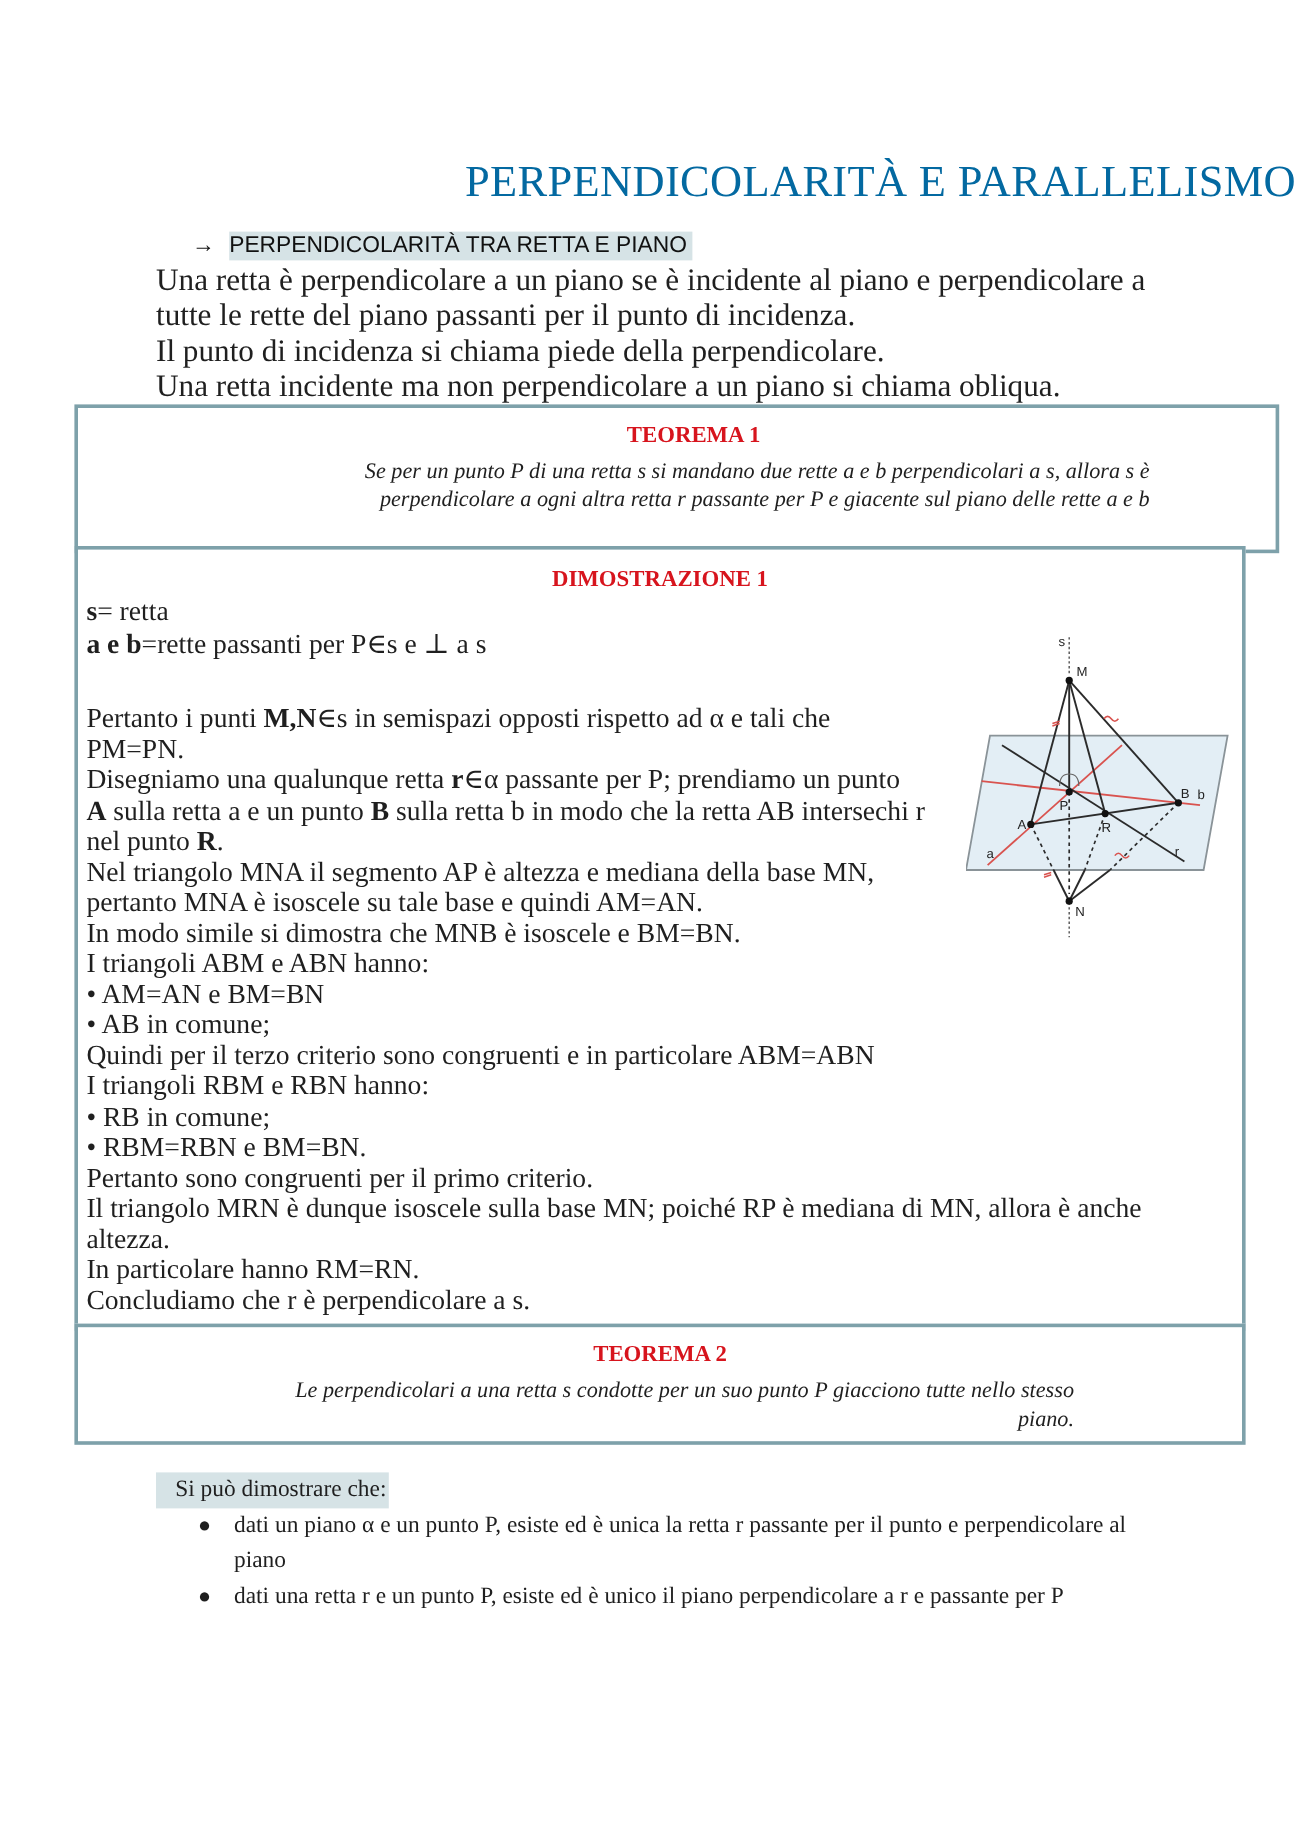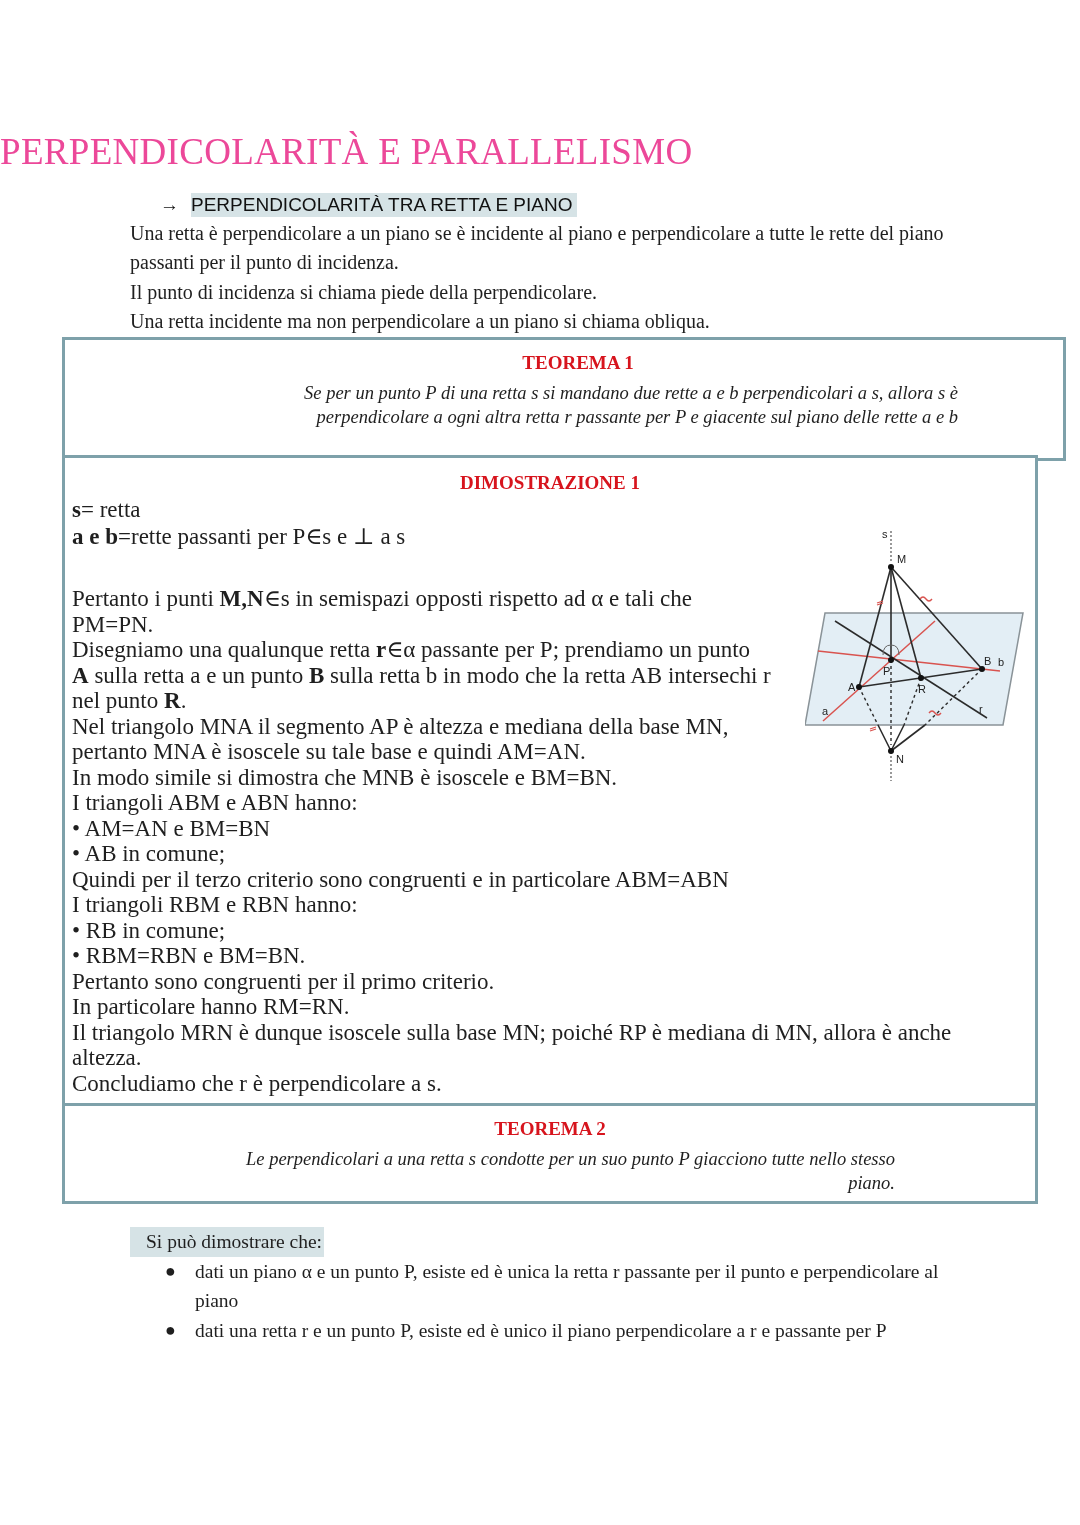--- a/index.html
+++ b/index.html
@@ -3,34 +3,34 @@
   <meta charset="utf-8">
   <style>
     html, body { margin: 0; padding: 0; background: #ffffff; }
     body {
       width: 1080px; height: 1525px; position: relative; overflow: hidden;
       font-family: "Liberation Serif", "DejaVu Serif", serif;
       color: #1f1f1f;
     }
     .title {
       position: absolute; left: 0; width: 1080px; top: 130px;
-      text-align: left; font-size: 37px; color: #ec4899; letter-spacing: 0.3px;
+      text-align: right; font-size: 37px; color: #0369a1; letter-spacing: 0.3px;
       font-family: "Liberation Serif", serif;
     }
     .subhead {
       position: absolute; left: 160px; top: 192px; height: 26px;
       display: flex; align-items: center;
       font-family: "Liberation Sans", "DejaVu Sans", sans-serif;
       font-size: 19px; color: #111;
     }
     .subhead .arrow { font-size: 19px; margin-right: 12px; font-weight: bold; }
     .subhead .hl { background: #d6e3e6; padding: 1px 4px 1px 0; }
     .intro {
       position: absolute; left: 130px; top: 219px; width: 860px;
-      font-size: 20px; line-height: 29.3px;
+      font-size: 26px; line-height: 29.3px;
     }
     .intro p { margin: 0; }
     .box {
       position: absolute; left: 62px; width: 970px;
       border: 3px solid #7ea1aa; background: #fff;
     }
     .box.teo1 { top: 337px; height: 118px; padding-left: 28px; }
     .box.dim1 { top: 455px; height: 648px; border-top-width: 3px; }
     .box.teo2 { top: 1103px; height: 95px; }
     .box-title {
@@ -103,22 +103,22 @@
     <p>pertanto MNA è isoscele su tale base e quindi AM=AN.</p>
     <p>In modo simile si dimostra che MNB è isoscele e BM=BN.</p>
     <p>I triangoli ABM e ABN hanno:</p>
     <p>• AM=AN e BM=BN</p>
     <p>• AB in comune;</p>
     <p>Quindi per il terzo criterio sono congruenti e in particolare ABM=ABN</p>
     <p>I triangoli RBM e RBN hanno:</p>
     <p>• RB in comune;</p>
     <p>• RBM=RBN e BM=BN.</p>
     <p>Pertanto sono congruenti per il primo criterio.</p>
+    <p>Il triangolo MRN è dunque isoscele sulla base MN; poiché RP è mediana di MN, allora è anche altezza.</p>
     <p>In particolare hanno RM=RN.</p>
-    <p>Il triangolo MRN è dunque isoscele sulla base MN; poiché RP è mediana di MN, allora è anche altezza.</p>
     <p>Concludiamo che r è perpendicolare a s.</p>
   </div>
 
   <svg class="diagram" viewBox="0 0 225 265" xmlns="http://www.w3.org/2000/svg">
 
     <polygon points="20,90 218,90 198,202 0,202" fill="#e3eef5" stroke="#8a9398" stroke-width="1.5"></polygon>
 
     <line x1="86" y1="8" x2="86" y2="40" stroke="#555" stroke-width="1.2" stroke-dasharray="2,2"></line>
     <line x1="86" y1="225" x2="86" y2="258" stroke="#555" stroke-width="1.2" stroke-dasharray="2,2"></line>
 

